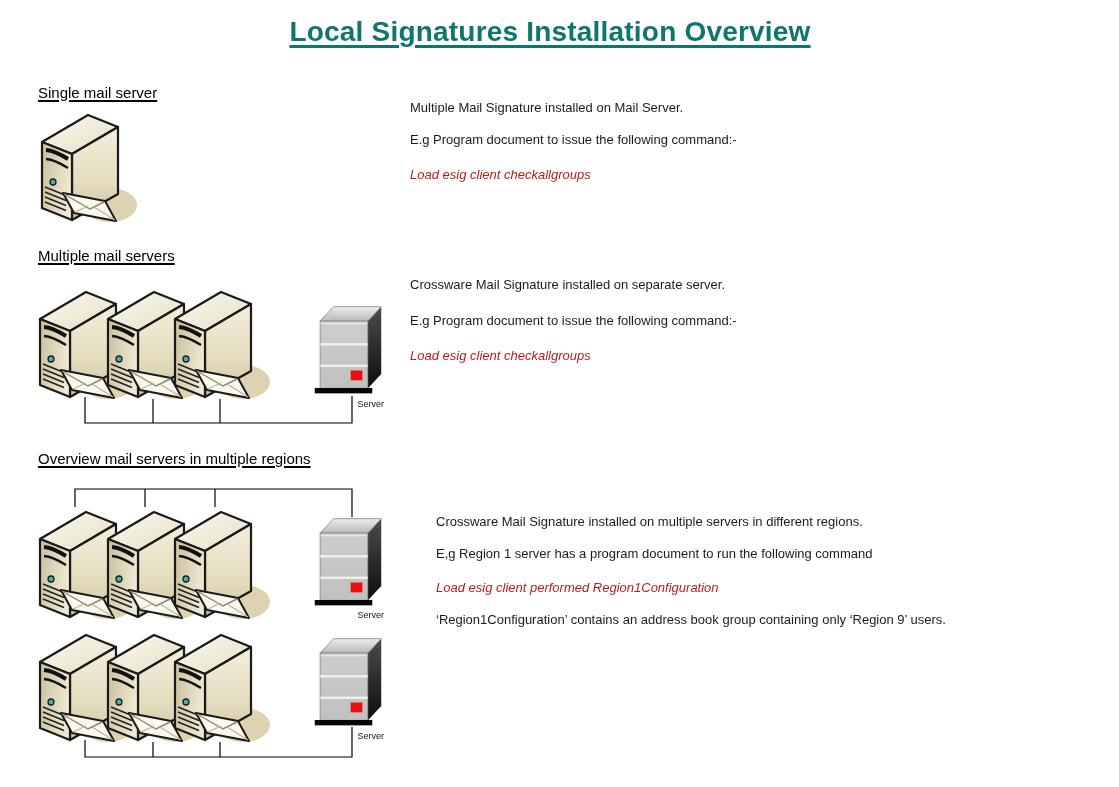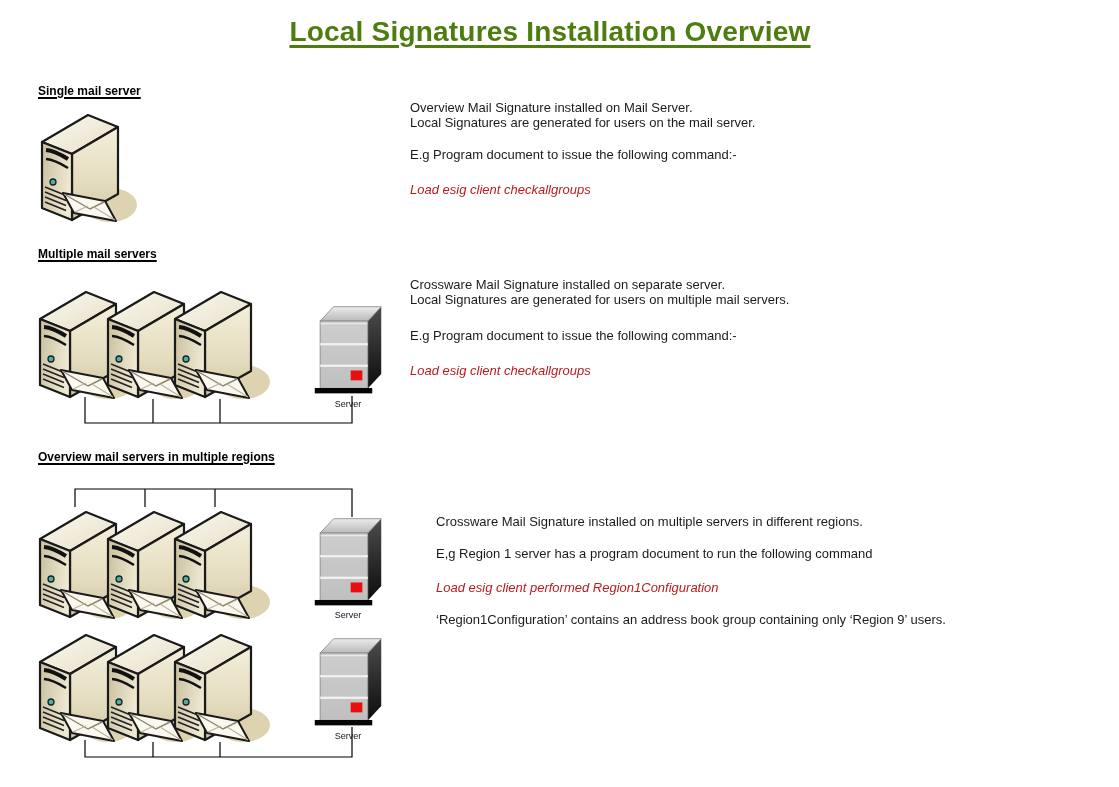--- a/index.html
+++ b/index.html
@@ -2,32 +2,32 @@
 <html><head>
 <meta charset="utf-8">
 <style>
   html,body { margin:0; padding:0; background:#fff; }
   .page {
     position:relative; width:1119px; height:787px; background:#ffffff;
     font-family:"Liberation Sans", sans-serif; overflow:hidden; color:#1b1b1b;
   }
   .page-title {
     position:absolute; top:16px; left:0; width:1100px; text-align:center;
-    font-size:28px; font-weight:bold; color:#4d7c0f;
+    font-size:28px; font-weight:bold; color:#0f766e;
     text-decoration:underline; text-decoration-thickness:3px; text-underline-offset:4px;
     letter-spacing:0.2px;
   }
   .sec-heading {
-    position:absolute; font-size:12px; font-weight:bold; color:#000;
+    position:absolute; font-size:15px; font-weight:normal; color:#000;
     text-decoration:underline; text-decoration-thickness:1.5px; text-underline-offset:2px;
   }
   .tblock { position:absolute; font-size:13px; line-height:15px; }
   .tblock.s3 { line-height:16px; }
   .cmd { color:#b91c1c; font-style:italic; }
-  .server-label { position:absolute; width:72px; text-align:center; font-size:9px; color:#11131f; }
+  .server-label { position:absolute; width:72px; text-align:right; font-size:9px; color:#11131f; }
   .abs { position:absolute; }
   svg { display:block; }
 </style>
 </head>
 <body>
 
 <div class="page">
 
   <svg width="0" height="0" style="position:absolute" aria-hidden="true">
     <defs>
@@ -101,43 +101,41 @@
     <path d="M85,740 L85,757 L352,757 L352,727 M153,742 L153,757 M220,742 L220,757" fill="none" stroke="#000" stroke-width="1.2"></path>
   </svg>
 
   <div class="page-title">Local Signatures Installation Overview</div>
 
   <div class="sec-heading" style="left:38px;top:84px">Single mail server</div>
   <svg class="abs" style="left:32px;top:106px" width="115" height="125">
       <use href="#sym-tower"></use>
     </svg>
   <div class="tblock" style="left:410px;top:100px;width:660px">
-    <div>Overview Mail Signature installed on Mail Server.</div>
-    <div>Local Signatures are generated for users on the mail server.</div>
+    <div>Multiple Mail Signature installed on Mail Server.</div>
     <div style="margin-top:17px">E.g Program document to issue the following command:-</div>
     <div class="cmd" style="margin-top:20px">Load esig client checkallgroups</div>
   </div>
 
   <div class="sec-heading" style="left:38px;top:247px">Multiple mail servers</div>
   <svg class="abs" style="left:30px;top:283px" width="115" height="125">
       <use href="#sym-tower"></use>
     </svg>
   <svg class="abs" style="left:98px;top:283px" width="115" height="125">
       <use href="#sym-tower"></use>
     </svg>
   <svg class="abs" style="left:165px;top:283px" width="115" height="125">
       <use href="#sym-tower"></use>
     </svg>
   <svg class="abs" style="left:312px;top:295px" width="72" height="106">
       <use href="#sym-rack"></use>
     </svg>
   <div class="server-label" style="left:312px;top:399px">Server</div>
   <div class="tblock" style="left:410px;top:277px;width:660px">
     <div>Crossware Mail Signature installed on separate server.</div>
-    <div>Local Signatures are generated for users on multiple mail servers.</div>
     <div style="margin-top:21px">E.g Program document to issue the following command:-</div>
     <div class="cmd" style="margin-top:20px">Load esig client checkallgroups</div>
   </div>
 
   <div class="sec-heading" style="left:38px;top:450px">Overview mail servers in multiple regions</div>
 
   <svg class="abs" style="left:30px;top:503px" width="115" height="125">
       <use href="#sym-tower"></use>
     </svg>
   <svg class="abs" style="left:98px;top:503px" width="115" height="125">

